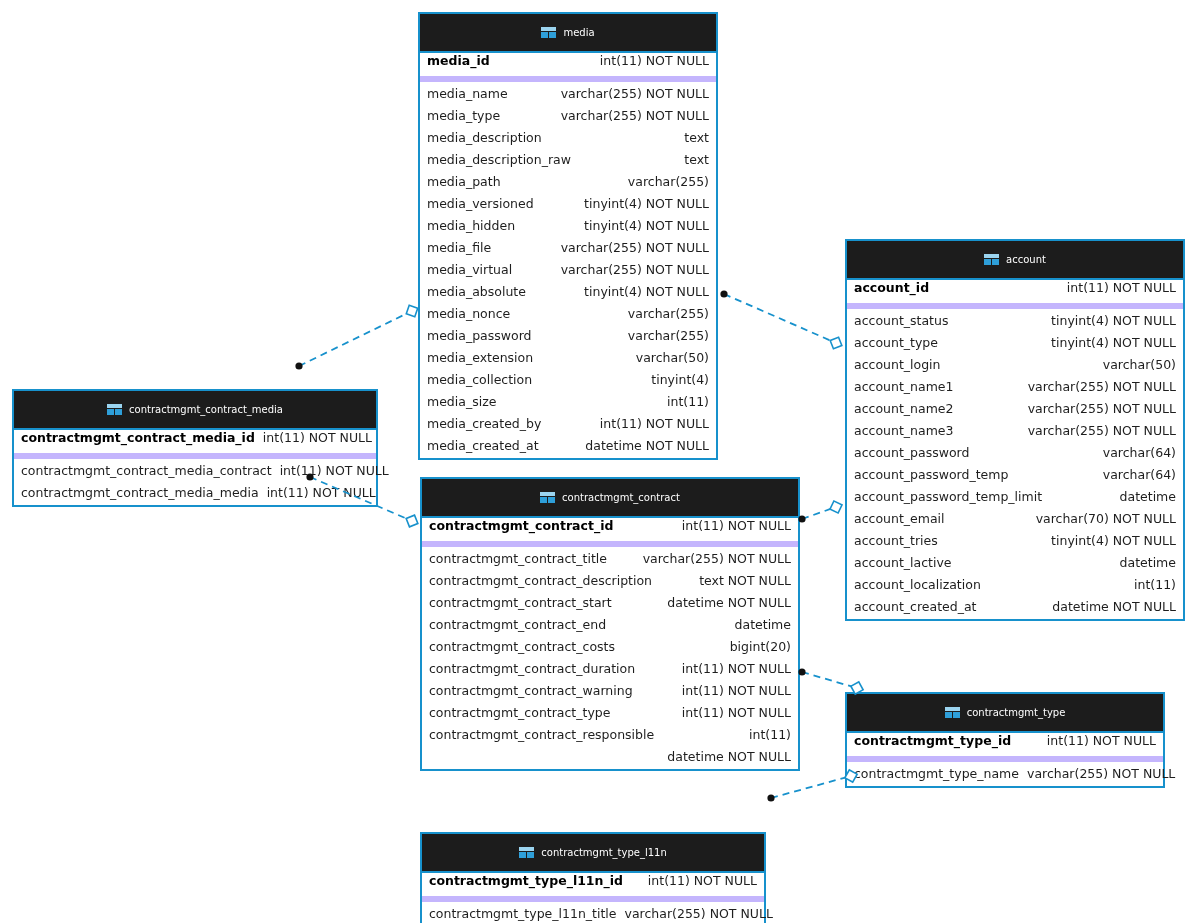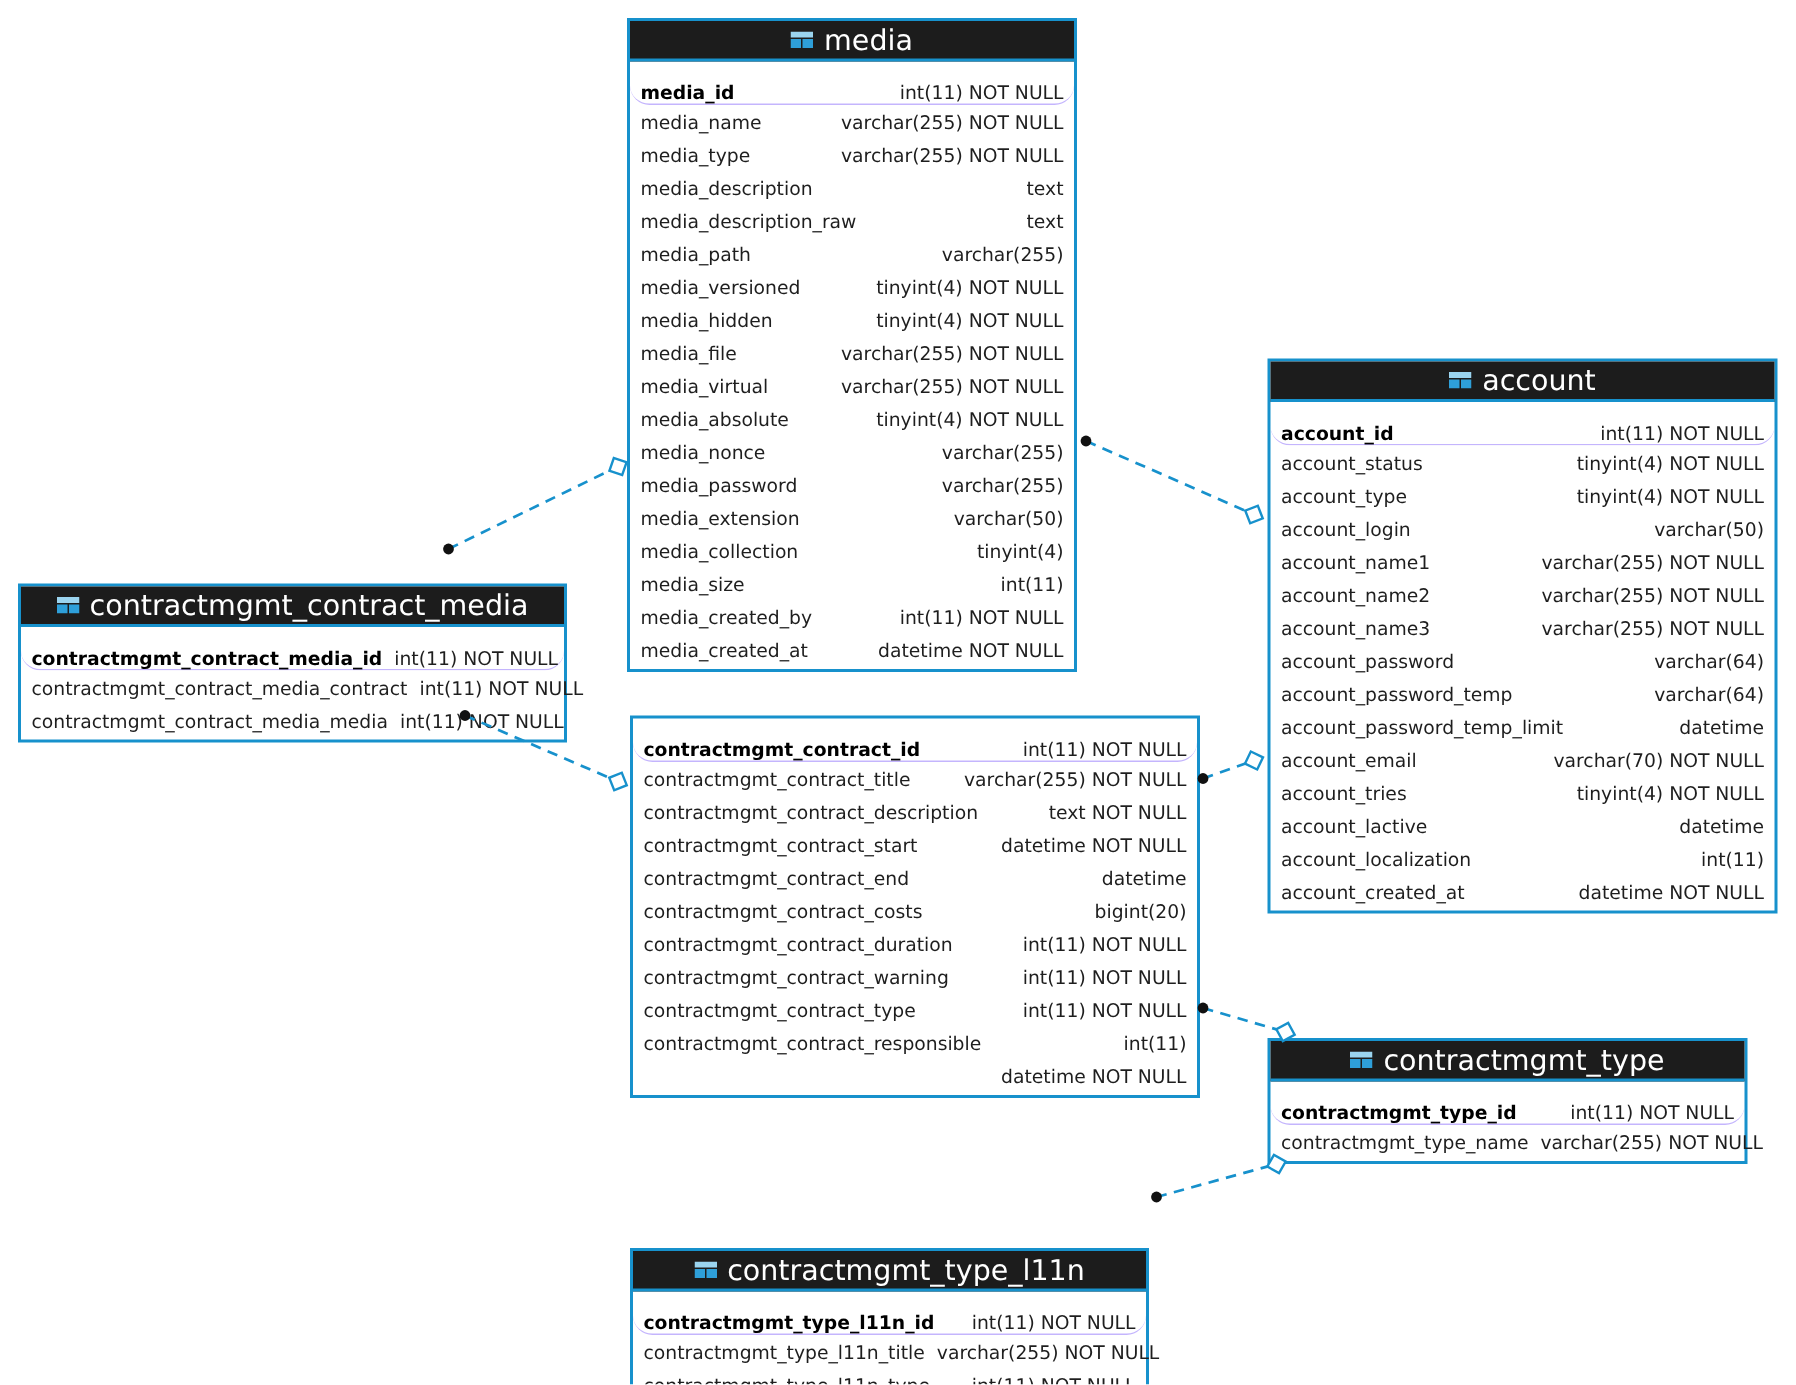--- a/index.html
+++ b/index.html
@@ -9,44 +9,43 @@
   .db-table{
     position:absolute;
     background:#ffffff;
     border:2px solid #1791cc;
     box-sizing:border-box;
     z-index:2;
     font-size:12.5px;
     color:#1e1e1e;
   }
   .tbl-header{
-    height:27px;
+    height:39px;
     box-sizing:border-box;
     background:#1c1c1c;
     color:#ffffff;
     border-bottom:2px solid #1791cc;
     display:flex;
     align-items:center;
     justify-content:center;
     gap:7px;
-    font-size:19px;
+    font-size:10px;
     white-space:nowrap;
   }
   .tbl-icon{display:inline-flex;align-items:center;}
   .pk-row{
     height:29px;
     box-sizing:border-box;
-    border-bottom:1px solid #c4b5fd;
+    border-bottom:6px solid #c4b5fd;
     display:flex;
-    align-items:flex-end;
+    align-items:flex-start;
     justify-content:space-between;
     gap:8px;
     padding:0 7px;
     white-space:nowrap;
-    border-radius:13px;
   }
   .pk-row .col-name{font-weight:bold;color:#000;}
   .tbl-rows{padding:1px 0;}
   .col-row{
     height:22px;
     line-height:22px;
     display:flex;
     align-items:center;
     gap:8px;
     padding:0 7px;
@@ -279,20 +278,30 @@
           <span class="col-name">contractmgmt_contract_media_contract</span>
           <span class="col-type">int(11) NOT NULL</span>
         </div>
         <div class="col-row">
           <span class="col-name">contractmgmt_contract_media_media</span>
           <span class="col-type">int(11) NOT NULL</span>
         </div>
       </div>
     </div>
   <div class="db-table" style="left:420px; top:477px; width:380px;">
+      <div class="tbl-header">
+        <span class="tbl-icon">
+          <svg width="15" height="11" viewBox="0 0 15 11">
+            <rect x="0" y="0" width="15" height="4" fill="#9bd4ef"></rect>
+            <rect x="0" y="5" width="7" height="6" fill="#2e9fd9"></rect>
+            <rect x="8" y="5" width="7" height="6" fill="#2e9fd9"></rect>
+          </svg>
+        </span>
+        <span class="tbl-title">contractmgmt_contract</span>
+      </div>
       <div class="pk-row">
         <span class="col-name">contractmgmt_contract_id</span>
         <span class="col-type">int(11) NOT NULL</span>
       </div>
       <div class="tbl-rows">
         <div class="col-row">
           <span class="col-name">contractmgmt_contract_title</span>
           <span class="col-type">varchar(255) NOT NULL</span>
         </div>
         <div class="col-row">

